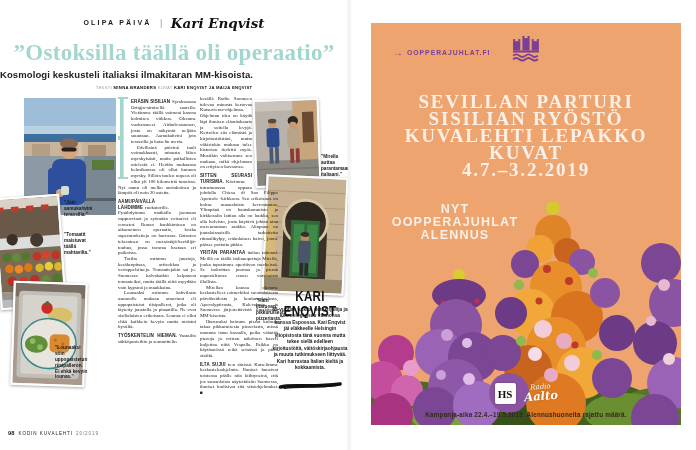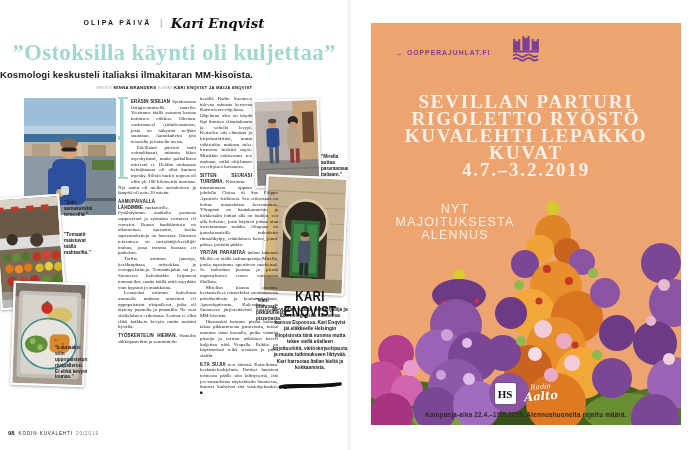--- a/index.html
+++ b/index.html
@@ -61,21 +61,21 @@
   .page-right{position:absolute;left:348px;top:0;width:348px;height:450px;background:#fff;}
   .ad{position:absolute;left:23px;top:23px;width:310px;height:402px;background:var(--ad-bg);overflow:hidden;}
   .ad-url{position:absolute;left:22px;top:24px;color:var(--brand-purple);font-size:6.8px;font-weight:700;letter-spacing:1px;}
   .ad-url .arr{font-weight:400;font-size:10px;letter-spacing:0;vertical-align:-1px;margin-right:4px;}
   .ad-logo{position:absolute;left:140px;top:13px;display:flex;align-items:center;}
   .ad-logo-icon{width:30px;height:28px;margin-right:6px;}
   .ad-logo-text{color:var(--brand-purple);font-size:9.8px;font-weight:700;letter-spacing:.8px;line-height:11px;}
   .ad-headline{position:absolute;left:0;top:70px;width:310px;text-align:center;z-index:2;
     color:var(--ad-text);font-size:19px;font-weight:700;letter-spacing:1.8px;line-height:17px;font-family:Liberation Serif, serif;}
   .ad-promo{position:absolute;left:0;top:180px;width:168px;text-align:center;z-index:3;
-    color:var(--ad-text);font-size:12.5px;font-weight:400;letter-spacing:1.2px;line-height:12.8px;}
+    color:var(--ad-text);font-size:12.5px;font-weight:700;letter-spacing:1.2px;line-height:12.8px;}
   .flowers{position:absolute;left:0;bottom:0;width:310px;height:402px;z-index:1;}
   .partners{position:absolute;left:0;top:360px;width:310px;display:flex;justify-content:center;align-items:center;z-index:4;}
   .hs-box{width:21px;height:21px;background:#fdfdfb;border-radius:2px;display:flex;align-items:center;justify-content:center;
     font-family:"Liberation Serif",serif;font-weight:700;font-size:11px;color:#111;box-shadow:0 0 2px rgba(0,0,0,.3);}
   .radio{margin-left:8px;color:#fdfdfb;font-family:"DejaVu Serif",serif;font-style:italic;text-align:center;line-height:1;transform:rotate(-4deg);text-shadow:0 0 2px rgba(0,0,0,.25);}
   .radio .r1{font-size:7px;display:block;}
   .radio .r2{font-size:11.5px;display:block;font-weight:700;}
   .fine-print{position:absolute;left:0;top:388px;width:310px;text-align:center;z-index:4;
     font-size:6.3px;font-weight:700;color:#33291f;letter-spacing:.2px;}
 </style>
@@ -85,21 +85,21 @@
 <div class="spread">
 
   <section class="page-left">
 
     <div class="kicker-row">
       <span class="kicker">OLIPA PÄIVÄ</span>
       <span class="kicker-sep">|</span>
       <span class="kicker-name">Kari Enqvist</span>
     </div>
 
-    <h1 class="art-title">”Ostoksilla käynti oli kuljettaa”</h1>
+    <h1 class="art-title">”Ostoksilla täällä oli operaatio”</h1>
     <p class="art-sub">Kosmologi keskusteli italiaksi ilmakitaran MM-kisoista.</p>
 
     <p class="byline">
       <span class="lbl">TEKSTI</span>
       <span class="nm">MINNA BRANDERS</span>
       <span class="lbl">KUVAT</span>
       <span class="nm">KARI ENQVIST JA MAIJA ENQVIST</span>
     </p>
 
     <div class="photo" id="photo-terrace">
@@ -316,30 +316,30 @@
               <path d="M2,19 q3,-2.5 6,0 t6,0 t6,0 t6,0"></path>
               <path d="M2,22.5 q3,-2.5 6,0 t6,0 t6,0 t6,0"></path>
             </g>
           </svg>
         </div>
       </div>
 
       <div class="ad-headline">
 
       <div class="hl">SEVILLAN PARTURI</div>
-          <div class="hl">RIGOLETTO RYÖSTÖ</div>
+          <div class="hl">SISILIAN RYÖSTÖ</div>
           <div class="hl">KUVALEHTI LEPAKKO</div>
           <div class="hl">KUVAT</div>
           <div class="hl">4.7.–3.2.2019</div>
         </div>
 
       <div class="ad-promo">
 
       <div class="pl">NYT</div>
-          <div class="pl">MAJOITUKSESTA</div>
+          <div class="pl">OOPPERAJUHLAT</div>
           <div class="pl">ALENNUS</div>
         </div>
 
       <div class="flowers">
         <svg viewBox="0 0 310 402" preserveAspectRatio="none">
 
           <ellipse cx="40" cy="400" rx="72" ry="42" fill="#4c6b22"></ellipse>
           <ellipse cx="120" cy="406" rx="82" ry="40" fill="#5d7d2b"></ellipse>
           <ellipse cx="210" cy="400" rx="88" ry="44" fill="#43601e"></ellipse>
           <ellipse cx="292" cy="406" rx="62" ry="42" fill="#55752a"></ellipse>

